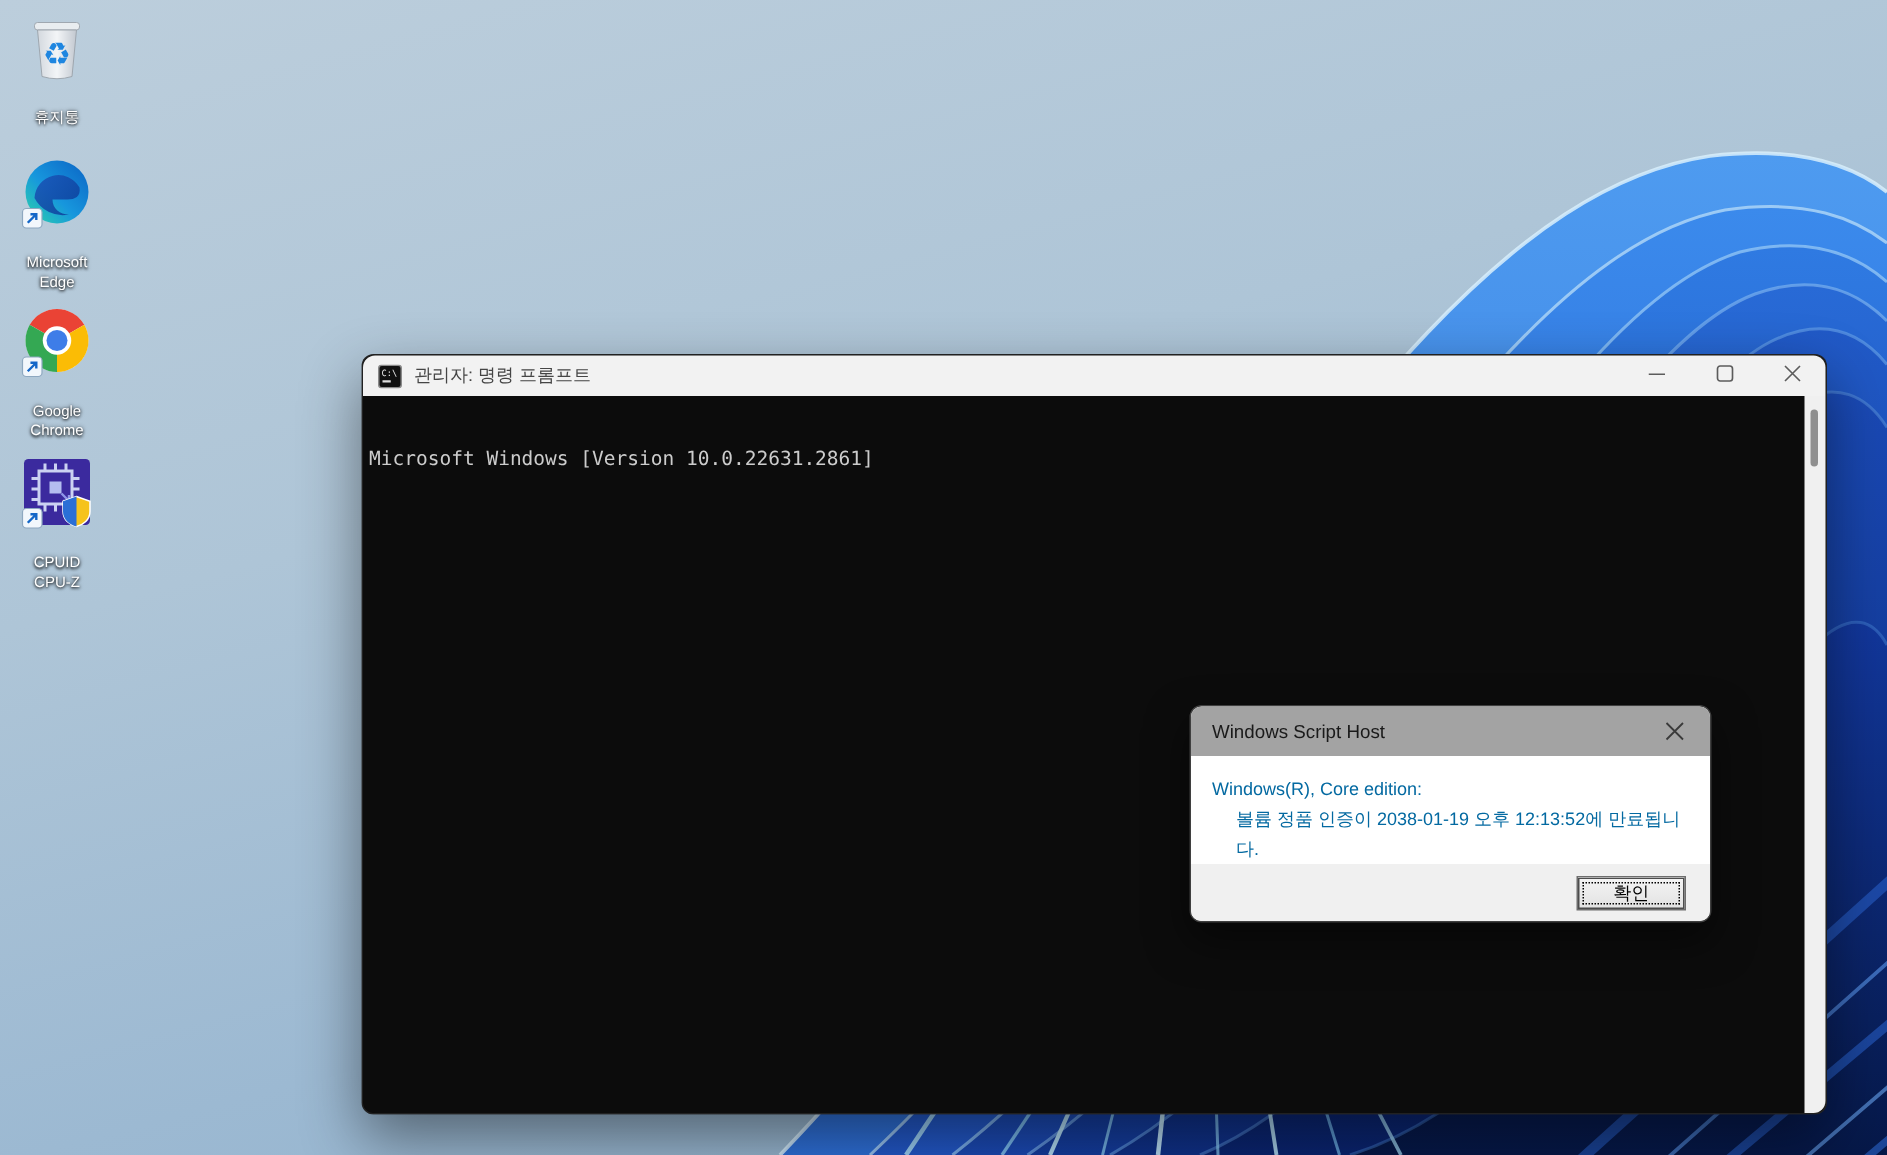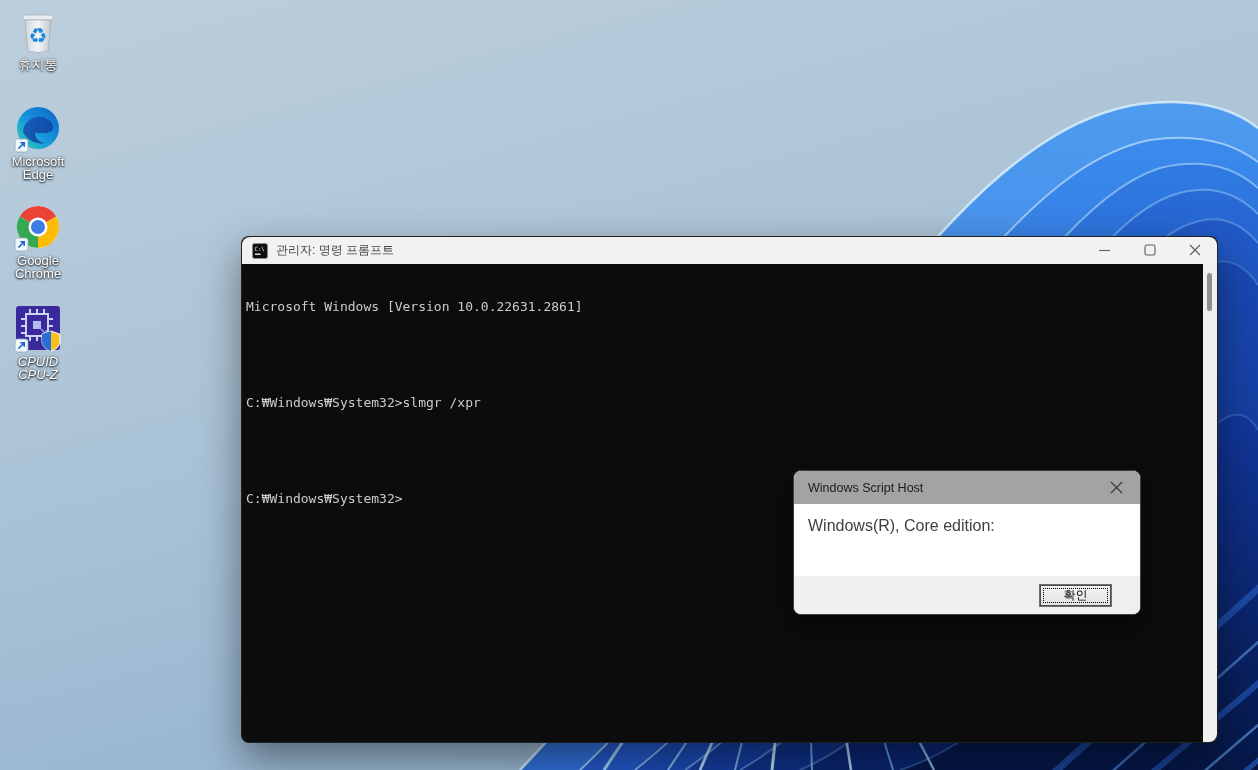--- a/index.html
+++ b/index.html
@@ -8,21 +8,21 @@
     position:relative; width:1258px; height:770px; overflow:hidden;
     background:linear-gradient(165deg,#bccedc 0%,#aec5d7 38%,#9cb9d2 70%,#8fb0cc 100%);
     font-family:"Liberation Sans",sans-serif;
   }
   #wallpaper { position:absolute; inset:0; z-index:0; }
 
   
   .dicon { position:absolute; left:1px; width:74px; text-align:center; z-index:5; cursor:default; }
   .dicon .ic { display:block; width:48px; height:48px; margin:0 auto; }
   .dicon .lbl {
-    margin-top:2px; font-size:13px; line-height:13px; color:#ffffff;
+    margin-top:16px; font-size:10px; line-height:13px; color:#ffffff;
     text-shadow:0 1px 2px rgba(0,0,0,.95), 0 0 3px rgba(0,0,0,.6);
   }
 
   
   .cmd {
     position:absolute; left:241px; top:236px; width:977px; height:507px;
     border-radius:8px; background:#0c0c0c; z-index:10;
     border:1px solid rgba(45,45,45,.65);
     box-shadow:0 16px 40px rgba(0,0,0,.45);
   }
@@ -47,23 +47,23 @@
 
   
   .wsh {
     position:absolute; left:793px; top:470px; width:348px; height:145px;
     background:#ffffff; border:1px solid #3f3f3f; border-radius:8px; overflow:hidden;
     box-shadow:0 12px 28px rgba(0,0,0,.5); z-index:30;
   }
   .wsh-titlebar { height:33px; background:#a3a3a3; display:flex; align-items:center; padding:0 14px; }
   .wsh-title { font-size:12.5px; color:#1a1a1a; }
   .wsh-close { margin-left:auto; display:flex; align-items:center; justify-content:center; width:20px; height:20px; }
-  .wsh-body { height:72px; background:#ffffff; padding:12px 14px 0; font-size:16px; line-height:20px; color:#404040; }
+  .wsh-body { height:72px; background:#ffffff; padding:12px 14px 0; font-size:12px; line-height:20px; color:#0369a1; }
   .wsh-line2 { padding-left:16px; }
-  .wsh-footer { height:39px; background:#f0f0f0; display:flex; align-items:center; justify-content:flex-end; padding-right:28px; }
+  .wsh-footer { height:39px; background:#f0f0f0; display:flex; align-items:center; justify-content:flex-end; padding-right:16px; }
   .ok-btn {
     position:relative; width:73px; height:23px; font-size:12px; color:#000;
     background:linear-gradient(#f4f4f4,#e2e2e2);
     border:1px solid #6e6e6e; box-shadow:inset 0 0 0 1px #4d4d4d;
     display:flex; align-items:center; justify-content:center;
     font-family:"Liberation Sans",sans-serif;
   }
   .ok-btn::after { content:""; position:absolute; inset:3px; border:1px dotted #000; }
 </style>
 </head>
@@ -188,21 +188,21 @@
         </defs>
         <circle cx="24" cy="23" r="21" fill="url(#edG1)"></circle>
         <path d="M9 27 a16 16 0 0 1 30 -7 c1 6 -3 8 -8 8 h-10 c0 6 5 10 11 10 a21 21 0 0 1 -23 -11 Z" fill="url(#edG2)" opacity=".85"></path>
         <rect x="1" y="34" width="13" height="13" rx="2.5" fill="#f2f7fc" stroke="#8ea8c0" stroke-width=".8"></rect>
         <path d="M4.5 43.5 L10 38 M6.3 37.8 h3.9 v3.9" stroke="#1467c8" stroke-width="1.6" fill="none"></path>
       </svg>
     </span>
     <div class="lbl"><span>Microsoft</span><br><span>Edge</span></div>
   </div>
 
-  <div class="dicon" style="top:305px;font-style:italic;">
+  <div class="dicon" style="top:305px;">
     <span class="ic">
       <svg viewBox="0 0 48 48" width="48" height="48">
         <rect x="2" y="1" width="44" height="44" rx="3" fill="#3b2a9e"></rect>
         <rect x="12" y="9" width="22" height="22" fill="none" stroke="#ccd2f2" stroke-width="2"></rect>
         <rect x="19" y="16" width="8" height="8" fill="#b4bdf0"></rect>
         <g stroke="#ccd2f2" stroke-width="2">
           <path d="M16 9 V4 M23 9 V4 M30 9 V4"></path>
           <path d="M16 31 V36 M23 31 V36"></path>
           <path d="M12 14 H7 M12 21 H7 M12 28 H7"></path>
           <path d="M34 14 H39 M34 21 H39"></path>
@@ -248,40 +248,39 @@
                 <path d="M1 1 L11 11 M11 1 L1 11" stroke="#5c5c5c" stroke-width="1.1"></path>
               </svg>
           </span>
         </div>
       </div>
     </div>
     <div class="cmd-content">
       <div class="terminal">
         <div class="term-line">Microsoft Windows [Version 10.0.22631.2861]</div>
         <div class="term-line"></div>
-        <div class="term-line">C:₩Windows₩System32&gt;slmgr /xpr</div>
         <div class="term-line"></div>
-        <div class="term-line">C:₩Windows₩System32&gt;</div>
       </div>
       <div class="cmd-scrollbar">
         <div class="cmd-scroll-thumb"></div>
       </div>
     </div>
   </div>
 
   <div class="wsh">
     <div class="wsh-titlebar">
       <span class="wsh-title">Windows Script Host</span>
       <span class="wsh-close">
         <svg width="13" height="13">
             <path d="M1 1 L12 12 M12 1 L1 12" stroke="#3a3a3a" stroke-width="1.2"></path>
           </svg>
       </span>
     </div>
     <div class="wsh-body">
       <div>Windows(R), Core edition:</div>
+      <div class="wsh-line2">볼륨 정품 인증이 2038-01-19 오후 12:13:52에 만료됩니다.</div>
     </div>
     <div class="wsh-footer">
       <div class="ok-btn">확인</div>
     </div>
   </div>
 
 </div>
 
 </body></html>

